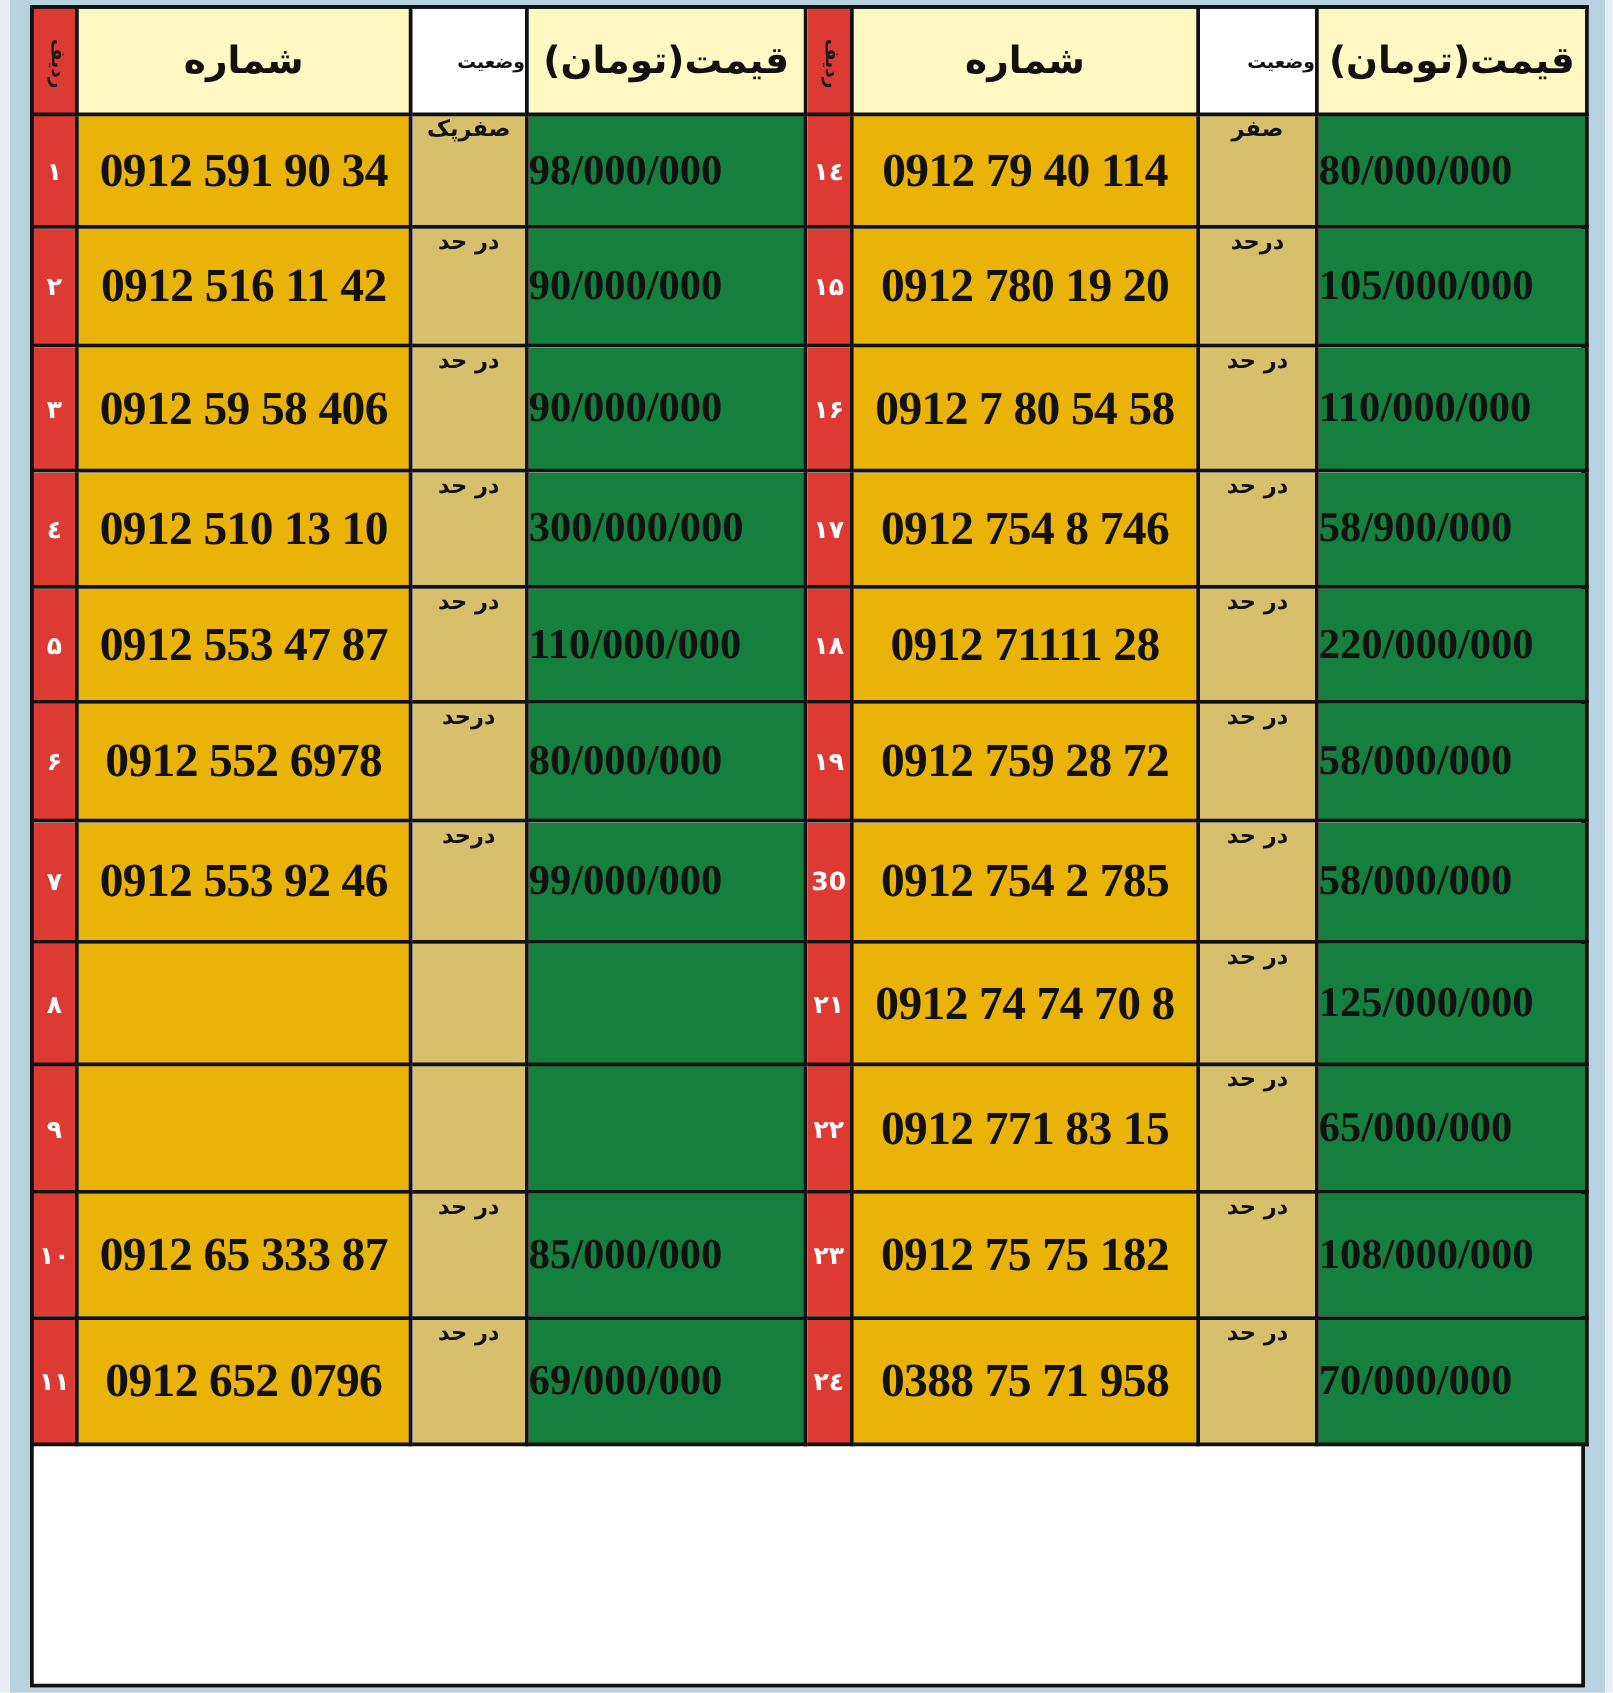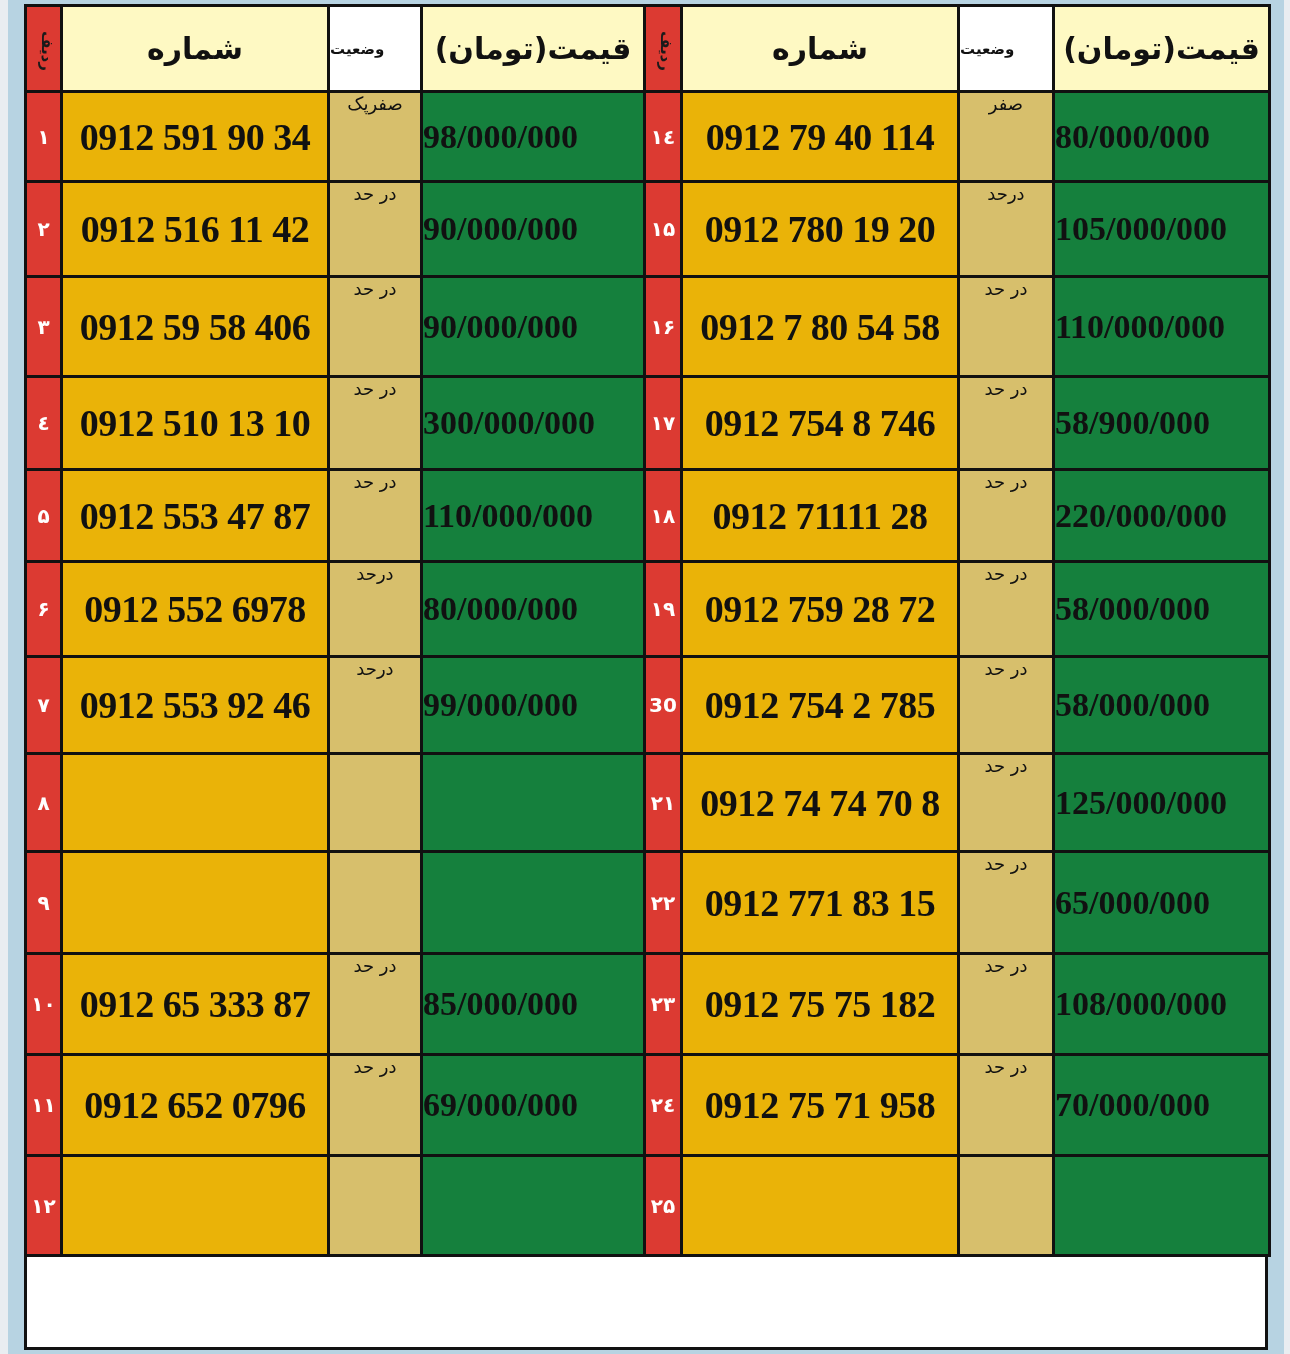--- a/index.html
+++ b/index.html
@@ -62,35 +62,35 @@
     font-weight: bold;
     font-size: 30px;
     text-align: center;
   }
   th.h-white {
     background: #ffffff;
     color: #111;
     font-family: "DejaVu Sans", sans-serif;
     font-weight: bold;
     font-size: 15px;
-    text-align: left;
+    text-align: right;
   }
   td.num {
     background: #eab308;
     color: #111;
     font-weight: bold;
     font-size: 38px;
     text-align: center;
     letter-spacing: -0.5px;
   }
   td.stat {
     background: #d7bf6c;
     color: #111;
     font-family: "DejaVu Sans", sans-serif;
-    font-weight: normal;
+    font-weight: bold;
     font-size: 18px;
     text-align: center;
     vertical-align: top;
     padding-top: 22px;
   }
   td.price {
     background: #15803d;
     color: #111;
     font-weight: bold;
     font-size: 34px;
@@ -227,28 +227,18 @@
         <td class="num">0912 75 75 182</td>
         <td class="stat">در حد</td>
         <td class="price">108/000/000</td>
       </tr>
       <tr style="height: 101px;">
         <td class="idx">۱۱</td>
         <td class="num">0912 652 0796</td>
         <td class="stat">در حد</td>
         <td class="price">69/000/000</td>
         <td class="idx">۲٤</td>
-        <td class="num">0912 75 71 958</td>
+        <td class="num">0388 75 71 958</td>
         <td class="stat">در حد</td>
         <td class="price">70/000/000</td>
-      </tr>
-      <tr style="height: 100px;">
-        <td class="idx">۱۲</td>
-        <td class="num"></td>
-        <td class="stat"></td>
-        <td class="price"></td>
-        <td class="idx">۲۵</td>
-        <td class="num"></td>
-        <td class="stat"></td>
-        <td class="price"></td>
       </tr>
     </tbody>
 </table>
 
 </body></html>

